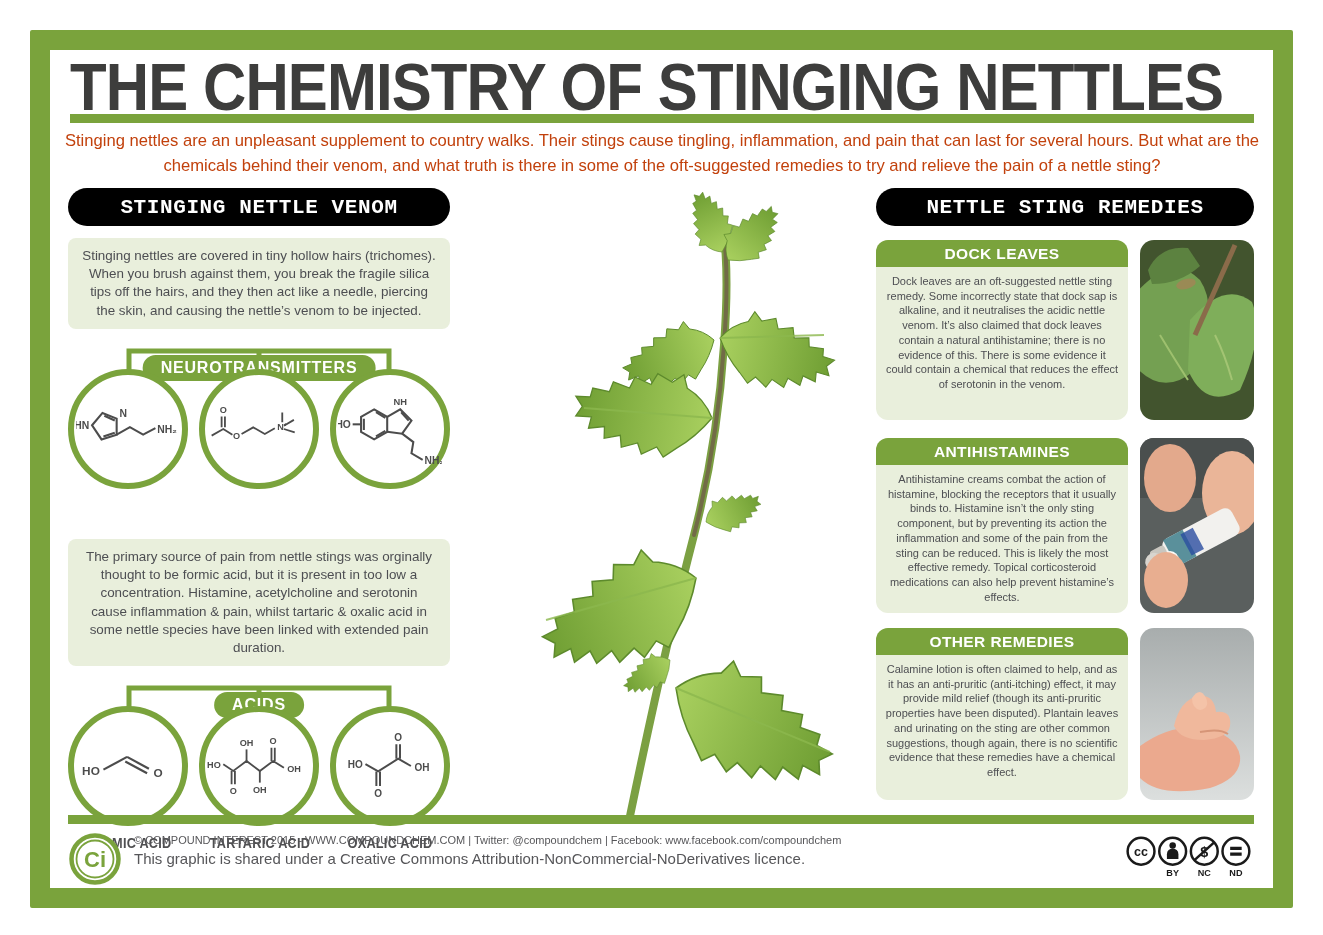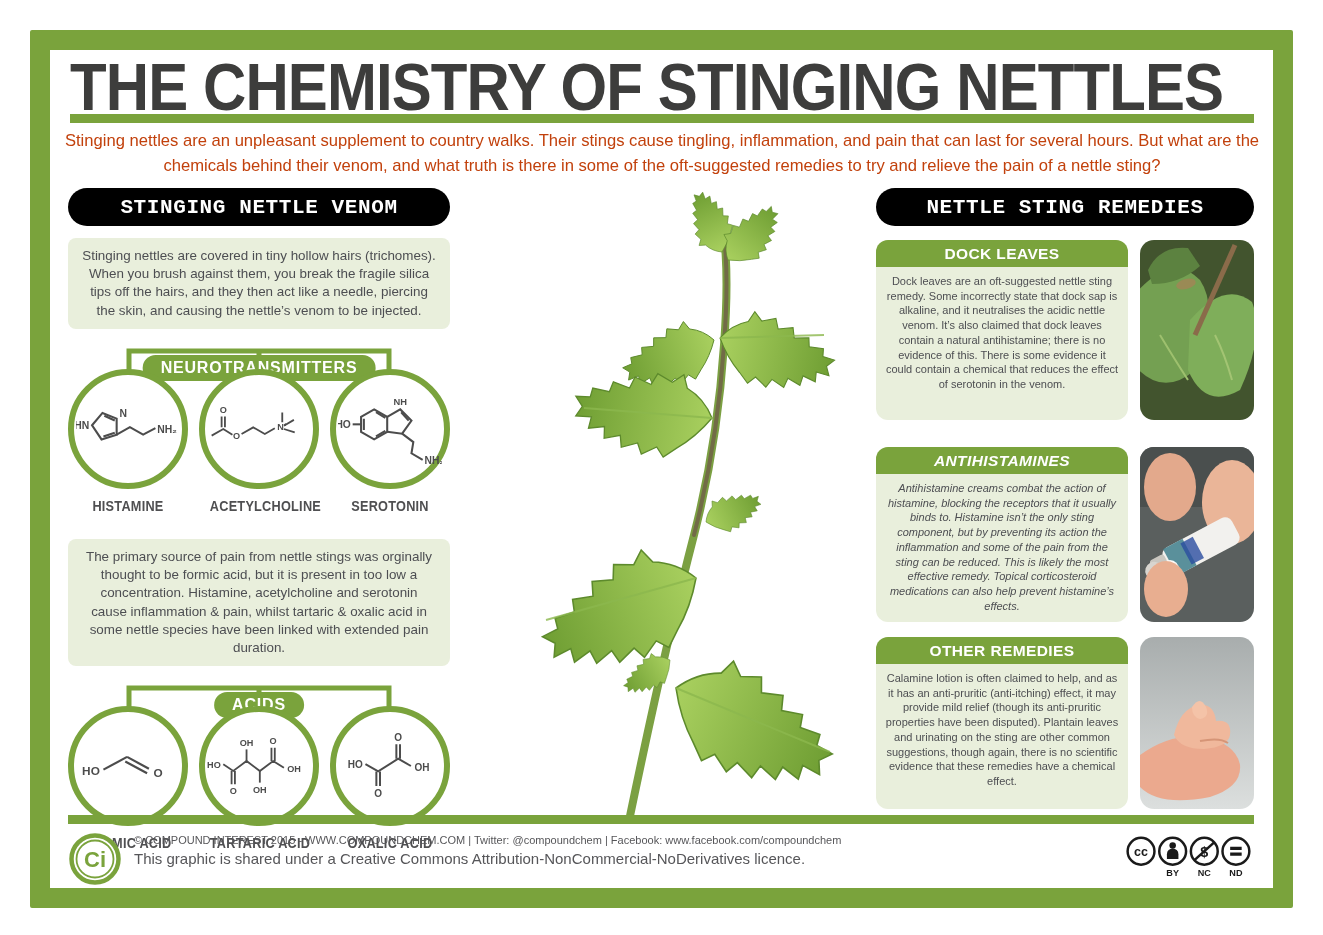--- a/index.html
+++ b/index.html
@@ -29,21 +29,21 @@
                   border-radius:14px; padding:4px 18px; color:#fff; font-weight:700; font-size:16px;
                   letter-spacing:0.8px; white-space:nowrap; }
   .circle-row { position:absolute; left:0; top:32px; width:100%; display:flex; justify-content:space-between; }
   .mol-circle { width:120px; height:120px; border:6px solid #7aa33c; border-radius:50%; background:#fff;
                 display:flex; align-items:center; justify-content:center; }
   .label-row { position:absolute; left:0; top:160px; width:100%; display:flex; justify-content:space-between; }
   .mol-label { width:120px; text-align:center; color:#4f4f51; font-weight:700; font-size:15.5px;
                letter-spacing:0.3px; transform:scaleX(0.82); white-space:nowrap; }
 
   .remedy-card-row { display:flex; gap:12px; }
-  .row1 { margin-top:14px; } .row2 { margin-top:27px;font-style:italic; } .row3 { margin-top:15px; }
+  .row1 { margin-top:14px; } .row2 { margin-top:18px; } .row3 { margin-top:15px; }
   .remedy-card { width:252px; background:#e9efdc; border-radius:12px; overflow:hidden; }
   .remedy-card .chead { background:#7aa33c; height:27px; display:flex; align-items:center; justify-content:center;
                         color:#fff; font-weight:700; font-size:15.5px; letter-spacing:0.4px; }
   .remedy-card .cbody { padding:7px 9px 8px 9px; color:#4d4e52; font-size:11px; line-height:1.34; text-align:center; }
   .remedy-photo { width:114px; border-radius:14px; overflow:hidden; flex:0 0 auto; }
   .ph1 { height:180px; } .ph2 { height:175px; } .ph3 { height:172px; }
   .remedy-photo svg { display:block; width:100%; height:100%; }
 
   .plant { position:absolute; left:462px; top:190px; width:398px; height:628px; }
 
@@ -106,25 +106,20 @@
             <path d="M27,34 V46 M40,27 L50,33 M40,53 L50,47" stroke="#4c4c4c" stroke-width="2.2"></path>
             <path d="M52,32 L66,24 L78,36 L68,50 L52,48" fill="none" stroke="#4c4c4c" stroke-width="2.2"></path>
             <path d="M67,27 L75,36" stroke="#4c4c4c" stroke-width="2.2"></path>
             <path d="M24,40 L15,40" stroke="#4c4c4c" stroke-width="2.2"></path>
             <path d="M68,50 L80,59 L78,71 L90,78" fill="none" stroke="#4c4c4c" stroke-width="2.2"></path>
             <text x="13" y="44" font-size="11" text-anchor="end">HO</text>
             <text x="66" y="19" font-size="10" text-anchor="middle">NH</text>
             <text x="92" y="82" font-size="11">NH₂</text>
           </svg>
         </div>
-      </div>
-      <div class="label-row">
-        <div class="mol-label">HISTAMINE</div>
-        <div class="mol-label">ACETYLCHOLINE</div>
-        <div class="mol-label">SEROTONIN</div>
       </div>
     </div>
 
     <div class="softbox mid">The primary source of pain from nettle stings was orginally thought to be formic acid, but it is present in too low a concentration. Histamine, acetylcholine and serotonin cause inflammation &amp; pain, whilst tartaric &amp; oxalic acid in some nettle species have been linked with extended pain duration.</div>
 
     <div class="bracket-group">
       <svg class="bracket-lines" width="382" height="60">
         <path d="M61,40 V14 H321 V40 M191,14 V40" fill="none" stroke="#7aa33c" stroke-width="5"></path>
       </svg>
       <div class="bracket-pill">ACIDS</div>

